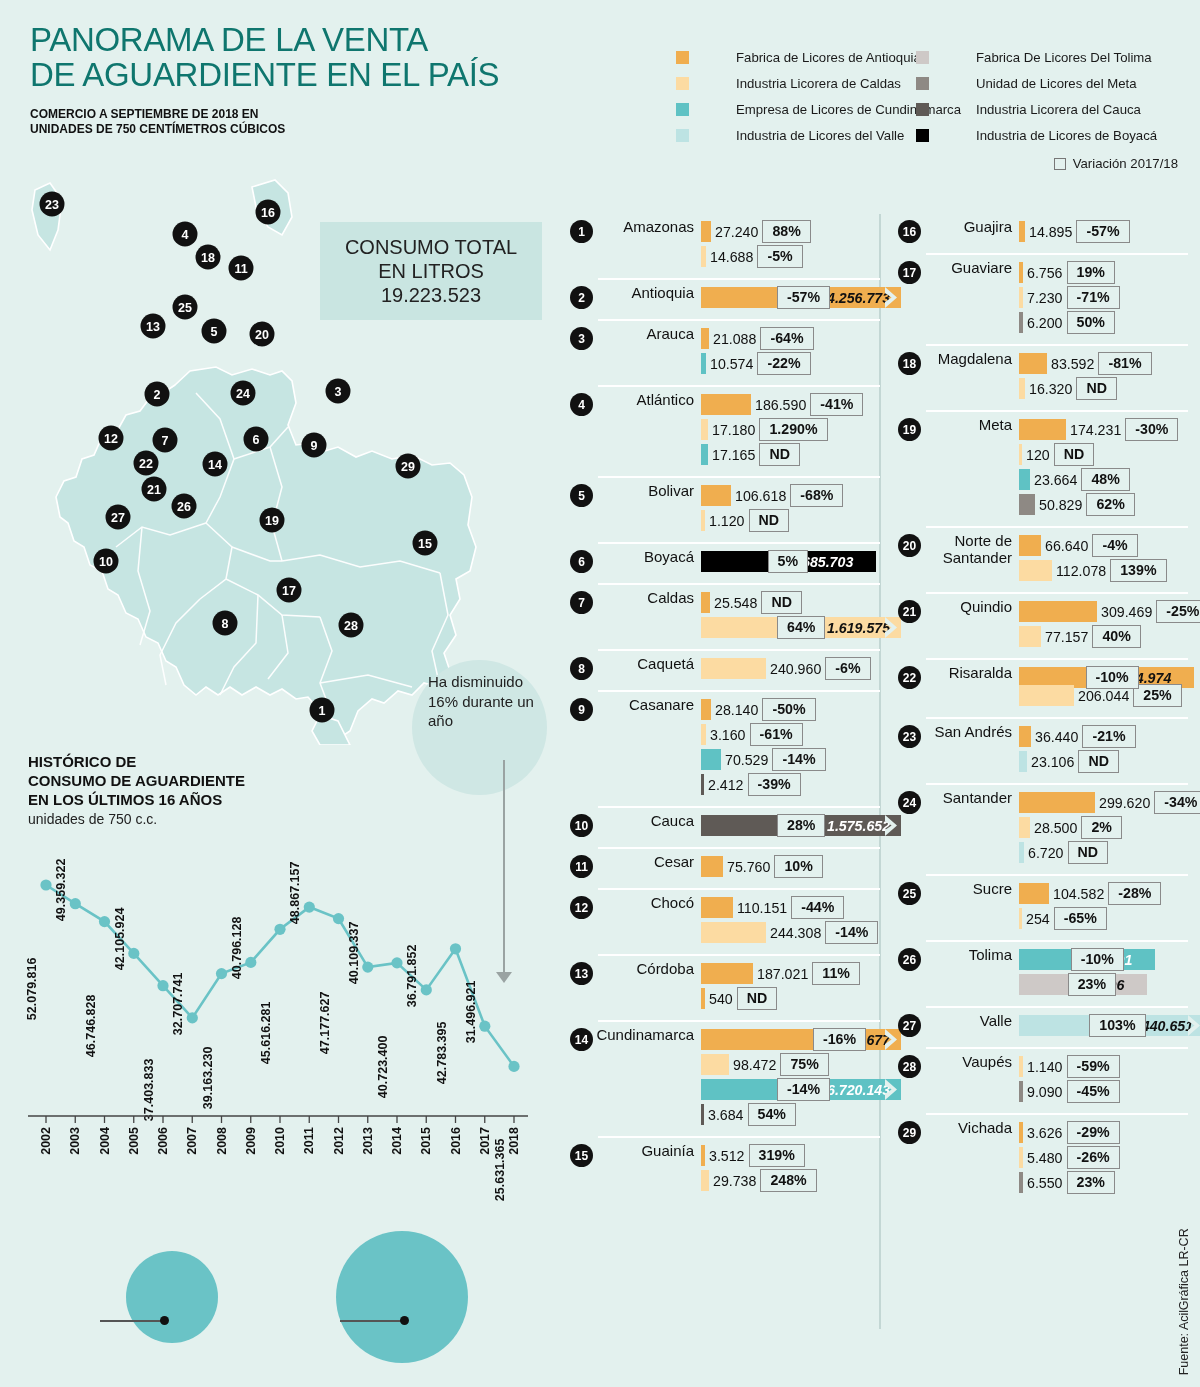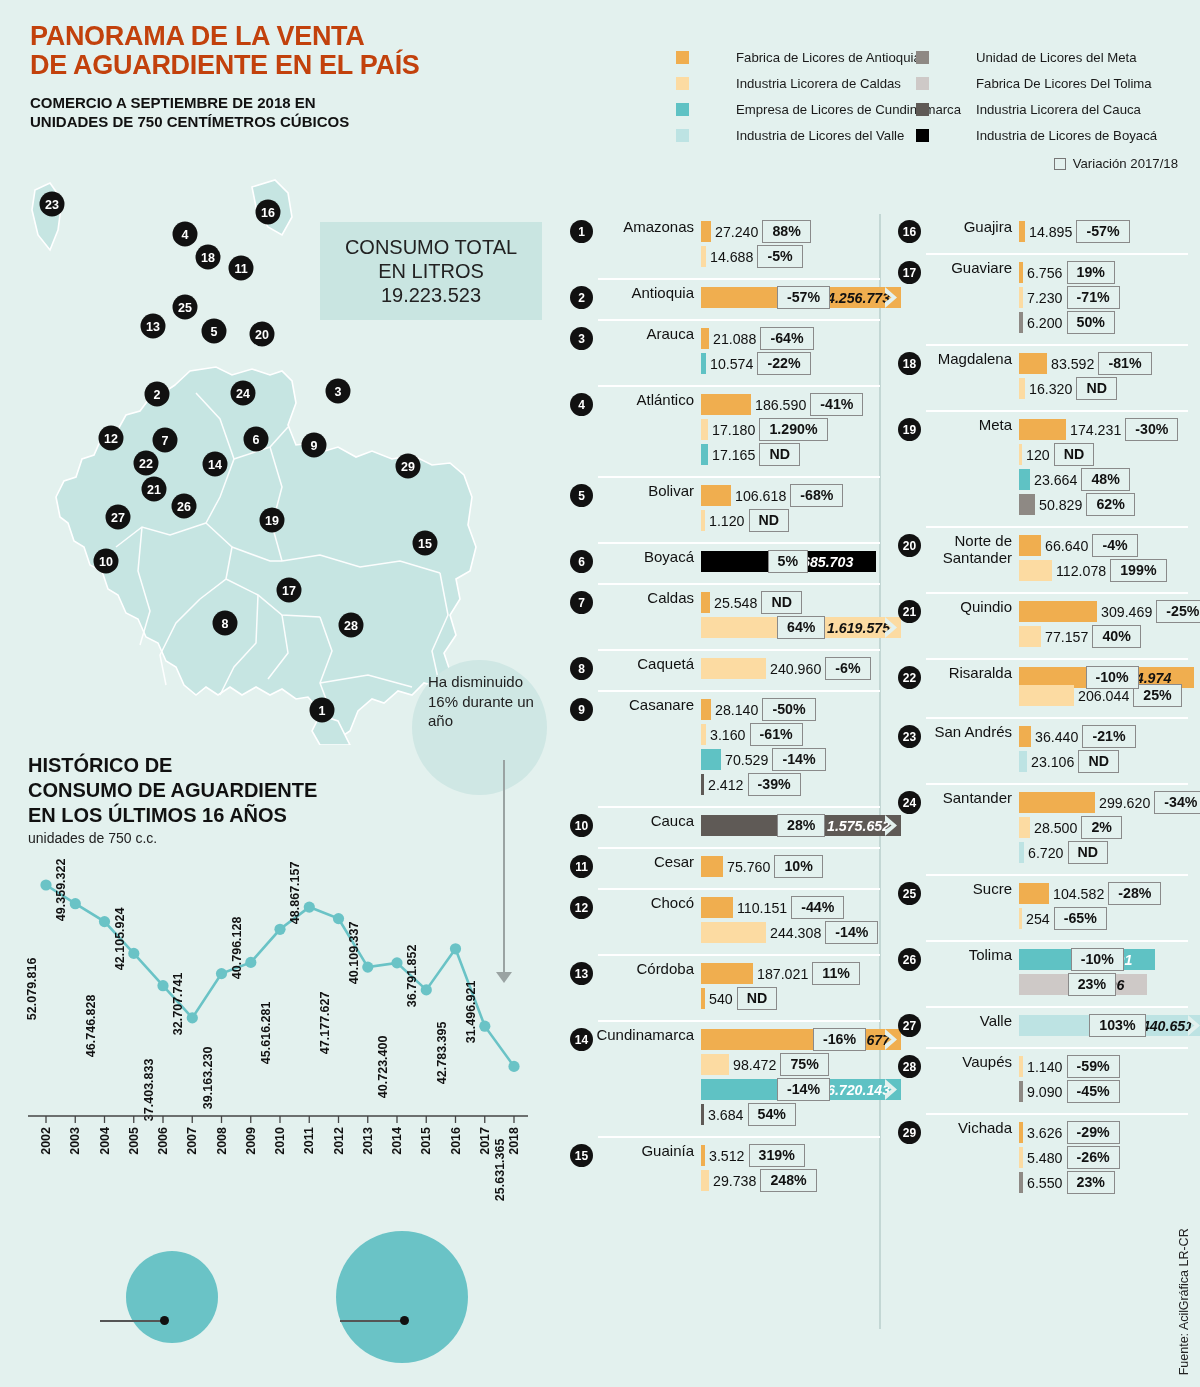--- a/index.html
+++ b/index.html
@@ -7,25 +7,25 @@
     width: 1200px; height: 1387px;
     background: #E3F1EE;
     font-family: "Liberation Sans", sans-serif;
     position: relative;
     overflow: hidden;
     color: #1a1a1a;
   }
   
   #header { position: absolute; left: 30px; top: 22px; width: 560px; }
   #main-title {
-    font-size: 27px; font-weight: bold; line-height: 1.07;
-    color: #c2410c; letter-spacing: -0.3px;
+    font-size: 33px; font-weight: normal; line-height: 1.07;
+    color: #0f766e; letter-spacing: -0.3px;
   }
   #subtitle {
-    margin-top: 14px; font-size: 15px; font-weight: bold;
+    margin-top: 14px; font-size: 12px; font-weight: bold;
     line-height: 1.25; color: #111;
   }
   
   #legend { position: absolute; left: 676px; top: 44px; width: 510px; }
   .legend-cols { display: flex; }
   .legend-col { width: 240px; }
   .legend-col.right { width: 270px; }
   .legend-item { display: flex; align-items: center; height: 26px; gap: 39px; }
   .legend-swatch { width: 13px; height: 13px; flex: 0 0 13px; margin-right: 8px; }
   .legend-label { font-size: 13.2px; color: #1a1a1a; white-space: nowrap; }
@@ -66,21 +66,21 @@
     position: absolute; left: 503px; top: 760px; width: 2px; height: 218px;
     background: #9aa3a2;
   }
   #annotation-arrow {
     position: absolute; left: 496px; top: 972px; width: 0; height: 0;
     border-left: 8px solid transparent; border-right: 8px solid transparent;
     border-top: 11px solid #9aa3a2;
   }
   
   #hist-title { position: absolute; left: 28px; top: 753px; width: 300px; }
-  #hist-title .h1 { font-size: 20px; font-weight: bold; line-height: 1.25; color: #111; }
+  #hist-title .h1 { font-size: 15px; font-weight: bold; line-height: 1.25; color: #111; }
   #hist-title .h2 { font-size: 14px; font-weight: normal; color: #222; margin-top: 2px; }
   #chart { position: absolute; left: 28px; top: 855px; width: 500px; height: 265px; }
   #chart svg { display: block; }
   .pt-label {
     position: absolute; font-size: 12.5px; font-weight: bold; color: #111;
     transform-origin: left bottom; white-space: nowrap;
     writing-mode: vertical-rl; transform: rotate(180deg);
   }
   #xaxis { position: absolute; left: 28px; top: 1113px; width: 500px; }
   .xtick-label {
@@ -173,26 +173,26 @@
           <span class="legend-swatch" style="background: rgb(95, 194, 196);"></span>
           <span class="legend-label">Empresa de Licores de Cundinamarca</span>
         </div>
         <div class="legend-item">
           <span class="legend-swatch" style="background: rgb(189, 227, 227);"></span>
           <span class="legend-label">Industria de Licores del Valle</span>
         </div>
       </div>
     <div class="legend-col right" id="legend-right">
         <div class="legend-item">
+          <span class="legend-swatch" style="background: rgb(206, 201, 199);"></span>
+          <span class="legend-label">Fabrica De Licores Del Tolima</span>
+        </div>
+        <div class="legend-item">
           <span class="legend-swatch" style="background: rgb(142, 137, 132);"></span>
           <span class="legend-label">Unidad de Licores del Meta</span>
-        </div>
-        <div class="legend-item">
-          <span class="legend-swatch" style="background: rgb(206, 201, 199);"></span>
-          <span class="legend-label">Fabrica De Licores Del Tolima</span>
         </div>
         <div class="legend-item">
           <span class="legend-swatch" style="background: rgb(95, 90, 86);"></span>
           <span class="legend-label">Industria Licorera del Cauca</span>
         </div>
         <div class="legend-item">
           <span class="legend-swatch" style="background: rgb(0, 0, 0);"></span>
           <span class="legend-label">Industria de Licores de Boyacá</span>
         </div>
       </div>
@@ -762,21 +762,21 @@
         <div class="dname">Norte de Santander</div>
         <div class="bars">
           <div class="barline">
             <div class="bar" style="width: 22px; background: rgb(240, 174, 79);"></div>
             <span class="bval">66.640</span>
             <span class="pctbox">-4%</span>
           </div>
           <div class="barline">
             <div class="bar" style="width: 33px; background: rgb(252, 219, 162);"></div>
             <span class="bval">112.078</span>
-            <span class="pctbox">199%</span>
+            <span class="pctbox">139%</span>
           </div>
         </div>
       </div>
     </div>
     <div class="drow">
       <div class="drow-head">
         <div class="pin">21</div>
         <div class="dname">Quindio</div>
         <div class="bars">
           <div class="barline">

